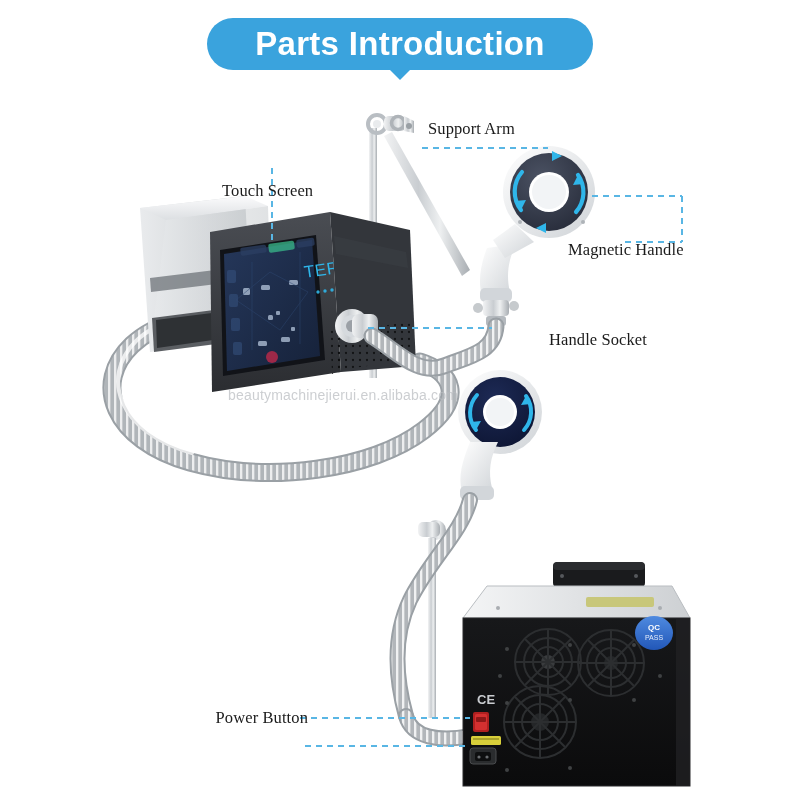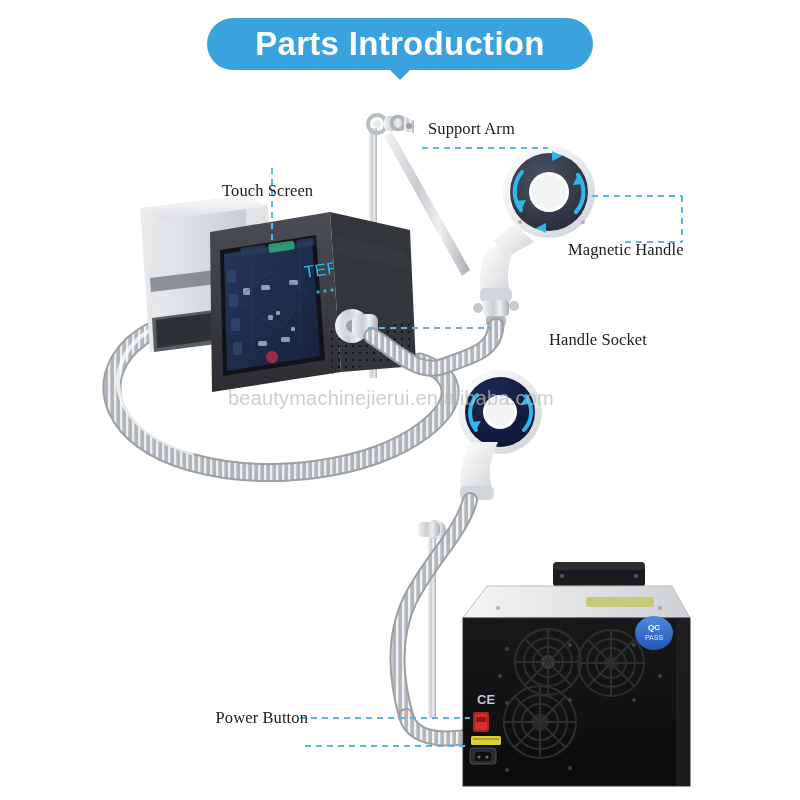--- a/index.html
+++ b/index.html
@@ -31,21 +31,21 @@
   }
 
   
   .callout{
     font-size:16.5px;color:#1b1b1b;white-space:nowrap;letter-spacing:.1px;font-family:Liberation Serif, serif;
   }
 
   
   #watermark{
     left:228px;top:387px;width:340px;
-    font-size:20px;color:#b9bcc0;opacity:.72;
+    font-size:14px;color:#b9bcc0;opacity:.72;
     letter-spacing:.2px;white-space:nowrap;
     font-family:"Liberation Sans", sans-serif;
   }
 </style>
 </head>
 <body>
 
 <div id="stage">
 
   <svg class="abs" style="left:0;top:0;" width="800" height="800">

